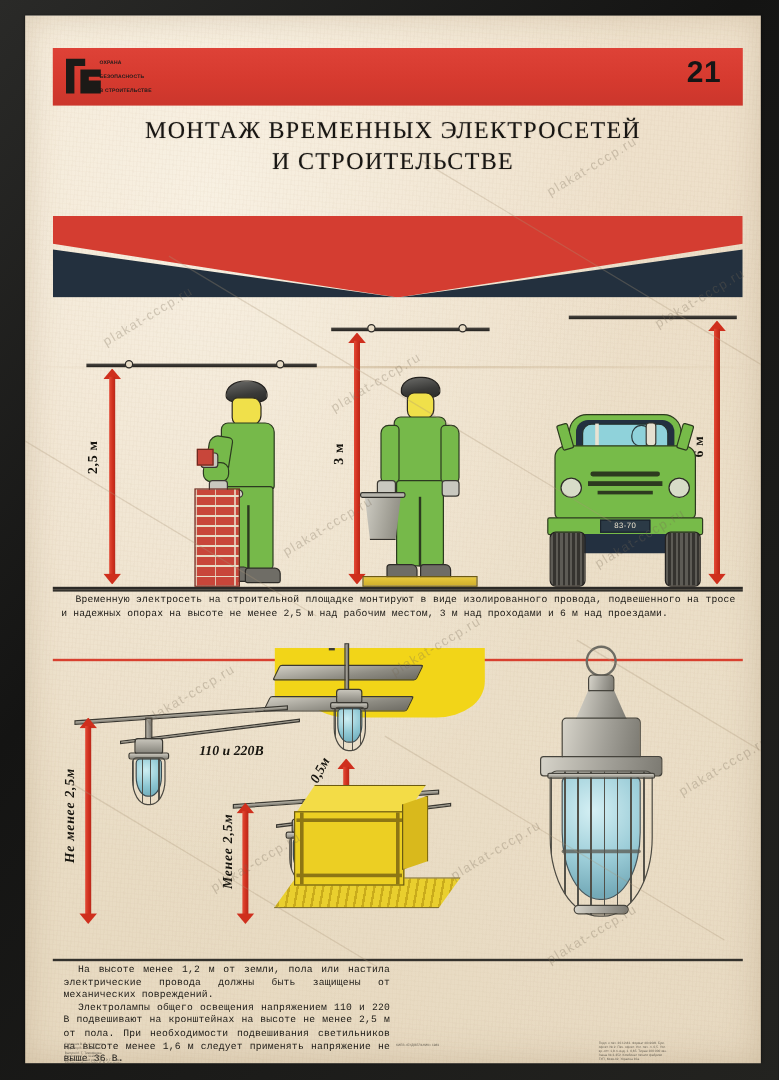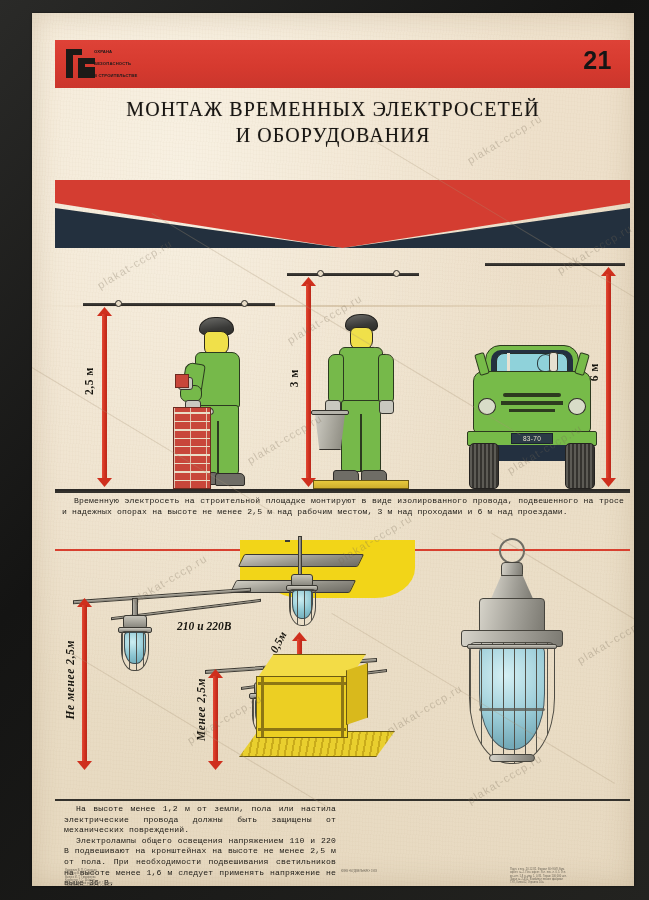--- a/index.html
+++ b/index.html
@@ -6,21 +6,21 @@
   html, body {
     width: 649px; height: 900px;
     background: #1a1a1a;
     font-family: "Liberation Serif", serif;
     overflow: hidden;
   }
   #poster-frame {
     position: relative;
     width: 649px; height: 900px;
     background: linear-gradient(135deg,#2a2a28 0%,#141413 40%,#232320 100%);
-    padding: 13px 15px 14px 32px;
+    padding: 13px 15px 14px 21px;
   }
   #poster-sheet {
     position: relative;
     width: 100%; height: 100%;
     background:
       radial-gradient(ellipse at 25% 18%, rgba(255,252,243,.55) 0%, rgba(255,255,255,0) 55%),
       radial-gradient(ellipse at 78% 72%, rgba(238,226,205,.5) 0%, rgba(255,255,255,0) 60%),
       linear-gradient(160deg,#f2e6d2 0%,#eddfc9 35%,#e9dcc4 65%,#e4d5bb 100%);
     box-shadow: inset 0 0 28px rgba(150,125,90,.28), 0 0 2px rgba(0,0,0,.6);
     overflow: hidden;
@@ -194,21 +194,21 @@
         <div class="logo-line">ОХРАНА</div>
         <div class="logo-line">БЕЗОПАСНОСТЬ</div>
         <div class="logo-line">В СТРОИТЕЛЬСТВЕ</div>
       </div>
     </div>
     <div class="page-num">21</div>
   </div>
 
   <div class="title-wrap">
     <div class="title-line">МОНТАЖ ВРЕМЕННЫХ ЭЛЕКТРОСЕТЕЙ</div>
-    <div class="title-line">И ОБОРУДОВАНИЯ</div>
+    <div class="title-line">И СТРОИТЕЛЬСТВЕ</div>
   </div>
 
   <div class="chev-wrap">
     <div class="chev-red"></div>
     <div class="chev-navy"></div>
   </div>
 
   <div class="panel1">
     <div class="ground-line"></div>
 
@@ -316,21 +316,21 @@
     <div class="ceiling" style="left:18px; top:58px; width:178px; transform:skewY(-4deg);"></div>
     <div class="ceiling" style="left:56px; top:72px; width:150px; height:3px; transform:skewY(-7deg);"></div>
 
     <div class="lamp" style="left:58px; top:62px; width:44px; height:76px;">
       <div class="stem" style="left:19px; top:0; width:6px; height:20px;"></div>
       <div class="cap" style="left:10px; top:17px; width:24px; height:14px;"></div>
       <div class="flange" style="left:5px; top:29px; width:34px; height:6px;"></div>
       <div class="glass" style="left:11px; top:34px; width:22px; height:32px;"></div>
       <div class="cage" style="left:8px; top:33px; width:28px; height:40px;"></div>
     </div>
-    <div class="volt-label" style="left:122px; top:84px;">210 и 220В</div>
+    <div class="volt-label" style="left:122px; top:84px;">110 и 220В</div>
 
     <div class="dim-arrow" style="left:24px; top:62px; height:172px;">
       <div class="head-up"></div>
       <div class="shaft"></div>
       <div class="head-dn"></div>
     </div>
     <div class="dim-label vert-label" style="left:9px; top:104px; font-style:italic;">Не менее 2,5м</div>
 
     <div class="ceiling" style="left:150px; top:128px; width:172px; transform:skewY(-4deg);"></div>
     <div class="ceiling" style="left:186px; top:142px; width:146px; height:3px; transform:skewY(-7deg);"></div>

